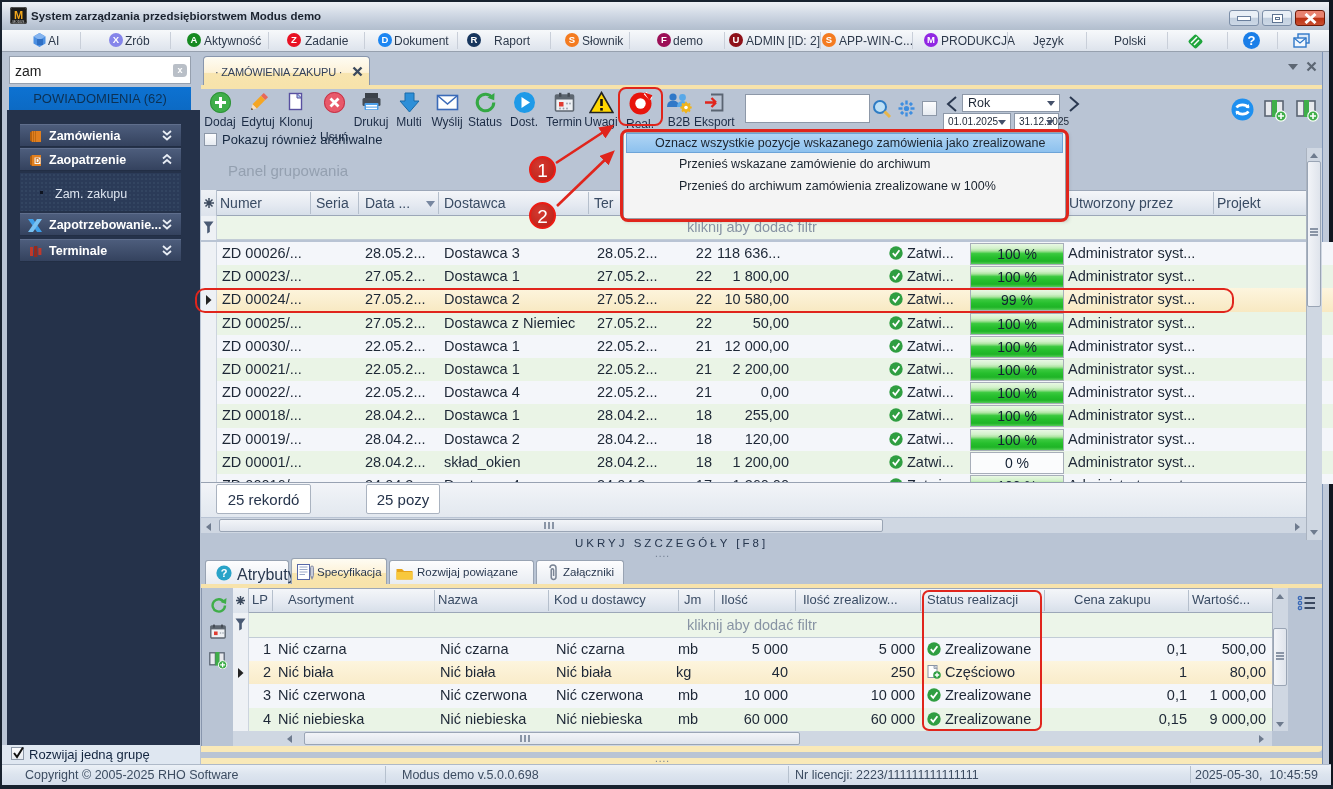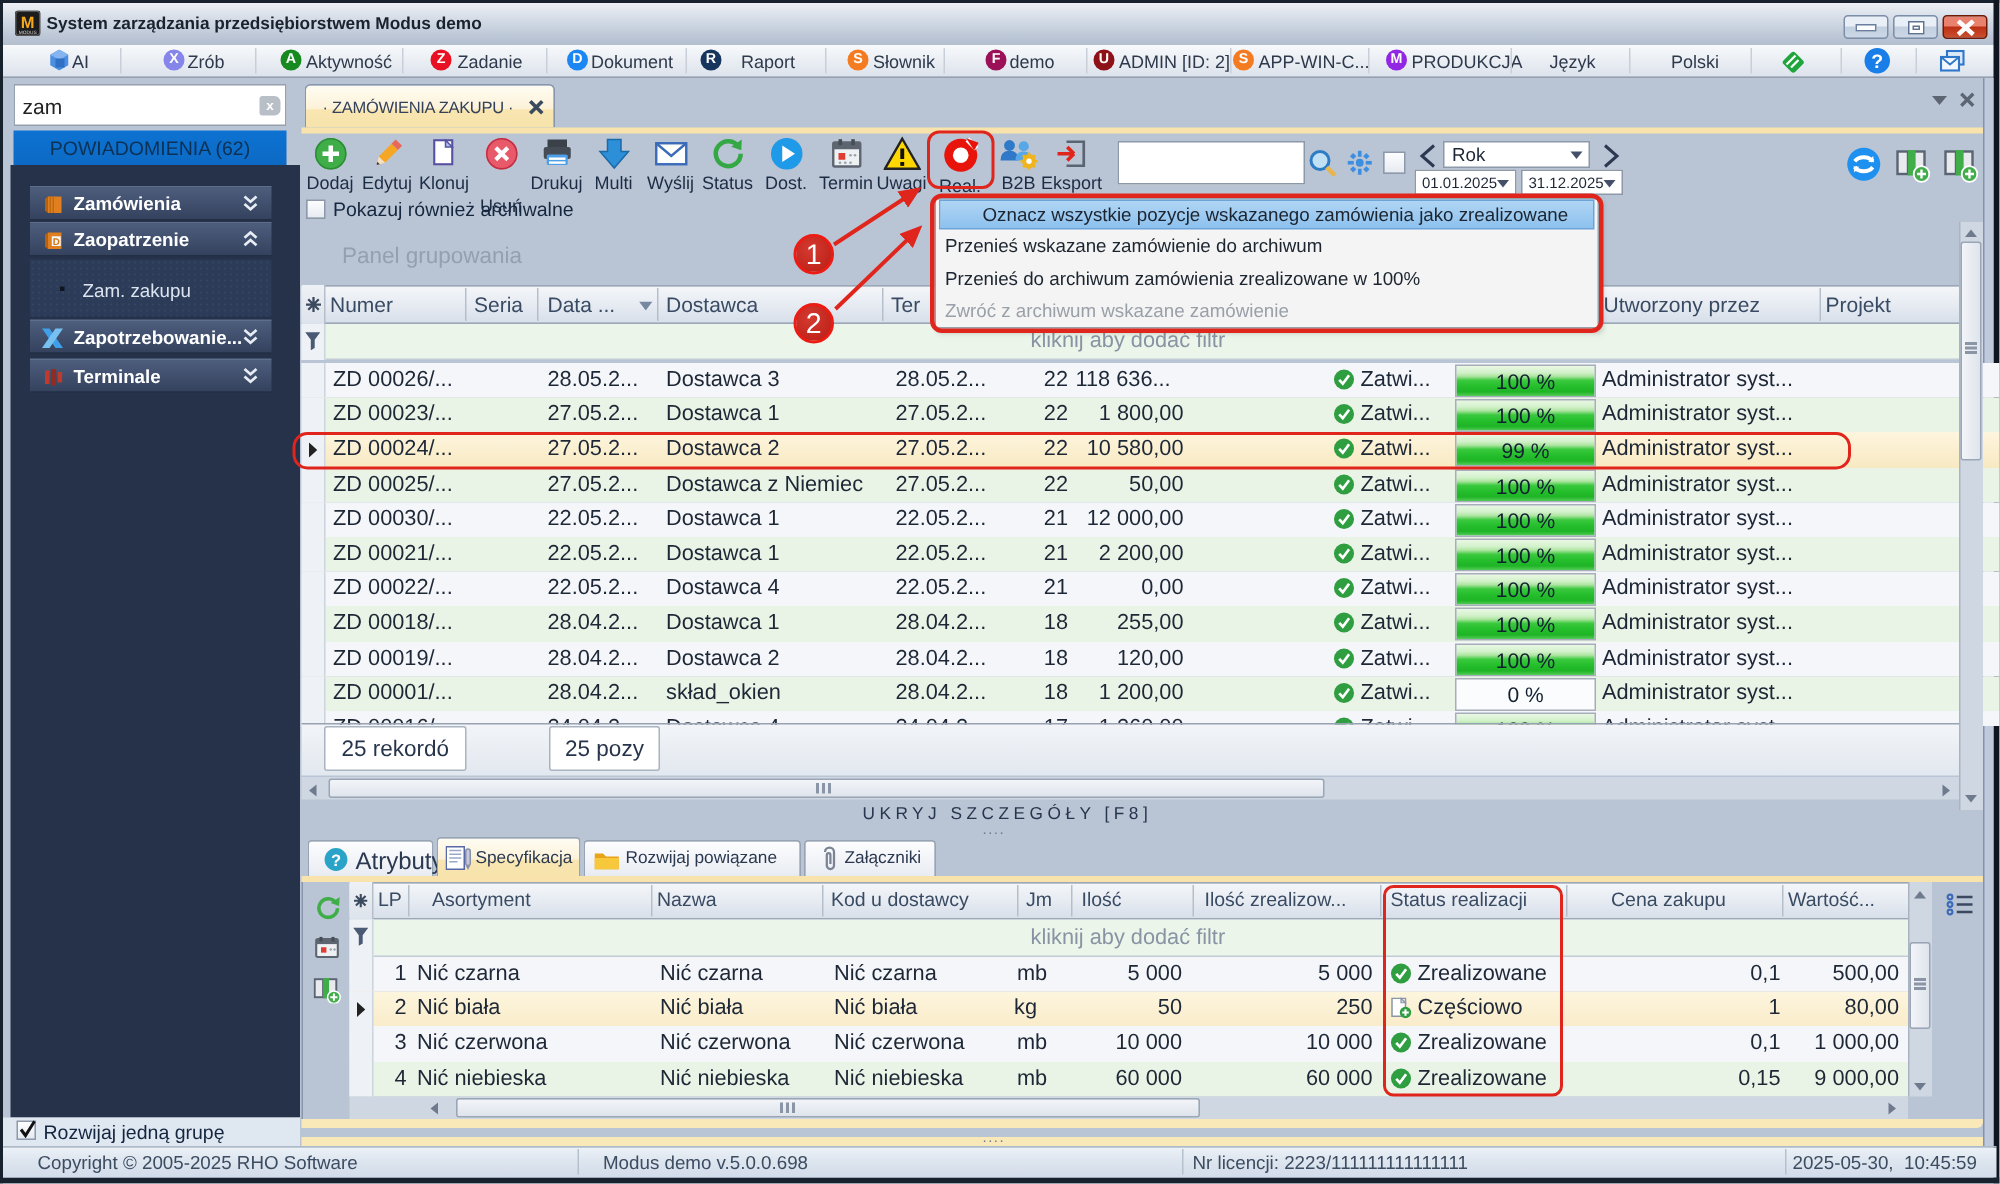--- a/index.html
+++ b/index.html
@@ -25,21 +25,21 @@
 .rowrt{position:absolute;top:3px;font-size:14.5px;color:#1d2736;white-space:nowrap;transform:translateX(-100%)}
 .gcheck{position:absolute;width:14px;height:14px;top:4px}
 .bar{position:absolute;left:769px;top:1px;width:94px;height:22px;border:1px solid #a7aeb9;background:linear-gradient(#e9f8e4,#d2f1ca 22%,#aee5a2 34%,#3bc93f 48%,#26bf2d 66%,#1eb426 86%,#55cc57);text-align:center;font-size:14px;color:#132032;line-height:21px}
 .redbox{position:absolute;border:3px solid #e0251c;border-radius:8px;z-index:40}
 .anncirc{position:absolute;width:27px;height:27px;border-radius:50%;background:radial-gradient(circle at 40% 35%,#d53a31,#b91d14);border:2px solid #ec1c14;color:#fff;font-size:19px;text-align:center;line-height:26px;z-index:41}
 .scrltrack{position:absolute;background:#cfd7e2}
 .scrlthumb{position:absolute;background:linear-gradient(90deg,#f2f4f8,#dfe4ec);border:1px solid #9aa5b5;border-radius:2px}
 .scrlthumbh{position:absolute;background:linear-gradient(#f2f4f8,#dfe4ec);border:1px solid #9aa5b5;border-radius:2px}
 .sarr{position:absolute;width:0;height:0}
 .dtab{position:absolute;top:560px;height:24px;white-space:nowrap;border:1px solid #98a3b3;border-bottom:none;border-radius:3px 3px 0 0;background:linear-gradient(#fdfdfe,#e8ecf2);font-size:12.5px;color:#2a3950}
-.menuitem{position:absolute;left:601px;width:369px;height:21.5px;font-size:12.5px;color:#1b242f;line-height:21.5px;z-index:40;white-space:nowrap}
+.menuitem{position:absolute;left:650px;width:369px;height:21.5px;font-size:12.5px;color:#1b242f;line-height:21.5px;z-index:40;white-space:nowrap}
 </style></head><body>
 <div id="win">
 
 <div class="abs" id="titlebar"></div>
 <div class="abs" id="menubar"></div>
 <div class="abs" style="left:0;top:0;width:1333px;height:2px;background:#18222f"></div>
 <div class="abs" style="left:0;top:0;width:2px;height:789px;background:#18222f"></div>
 <div class="abs" style="left:1329px;top:0;width:4px;height:789px;background:#10161f"></div>
 <div class="abs" style="left:1322px;top:52px;width:7px;height:712px;background:#c0cada;border-left:1px solid #7e94b6"></div>
 <div class="abs" style="left:0;top:785px;width:1333px;height:4px;background:#18222f"></div>
@@ -332,21 +332,21 @@
     </svg>
     <div class="cb" style="left:922px;top:101px;width:15px;height:15px"></div>
     <svg class="abs" style="left:946px;top:96px" width="12" height="16">
       <path d="M10 1 L2 8 L10 15" stroke="#2a3850" stroke-width="2" fill="none"></path>
     </svg>
     <div class="combo" style="left:962px;top:94px;width:98px;height:18px"><span style="margin-left:5px;line-height:17px">Rok</span><div class="carr"></div></div>
     <svg class="abs" style="left:1068px;top:96px" width="12" height="16">
       <path d="M2 1 L10 8 L2 15" stroke="#2a3850" stroke-width="2" fill="none"></path>
     </svg>
     <div class="combo" style="left:943px;top:113px;width:68px;height:17px"><span style="margin-left:4px;line-height:16px;font-size:10px">01.01.2025</span><div class="carr"></div></div>
-    <div class="combo" style="left:1014px;top:113px;width:68px;height:17px"><span style="margin-left:4px;line-height:16px;font-size:10px">31.12.2025</span><div class="carr"></div></div>
+    <div class="combo" style="left:1014px;top:113px;width:45px;height:17px"><span style="margin-left:4px;line-height:16px;font-size:10px">31.12.2025</span><div class="carr"></div></div>
     <svg class="abs" style="left:1231px;top:98px" width="23" height="23">
       <circle cx="11.5" cy="11.5" r="11" fill="#1e90f0"></circle>
       <path d="M5.5 9.5 A7 5.5 0 0 1 17.5 9.5" fill="none" stroke="#fff" stroke-width="2.6"></path>
       <path d="M17.5 13.5 A7 5.5 0 0 1 5.5 13.5" fill="none" stroke="#fff" stroke-width="2.6"></path>
       <path d="M14.5 9.8 L18.3 10.2 L17.8 6 Z" fill="#fff"></path>
       <path d="M8.5 13.2 L4.7 12.8 L5.2 17 Z" fill="#fff"></path>
     </svg>
     <svg class="abs" style="left:1264px;top:100px" width="24" height="22">
       <rect x="1" y="1" width="7" height="15" fill="#e8eaee" stroke="#5a6472" stroke-width="1.6"></rect>
       <rect x="12" y="1" width="7" height="15" fill="#e8eaee" stroke="#5a6472" stroke-width="1.6"></rect>
@@ -690,21 +690,21 @@
     <div class="abs" style="left:233px;top:661.2px;width:1039px;height:23.2px;background:linear-gradient(#fdf5de,#f9ecca)">
       <div class="abs" style="left:0;top:0;width:16px;height:23.2px;background:#eef1f5;border-right:1px solid #ccd4de"></div>
       <svg class="abs" style="left:4px;top:7px" width="7" height="10">
         <path d="M1 0 L6.5 5 L1 10 Z" fill="#222"></path>
       </svg>
       <div class="rowrt" style="left:38px">2</div>
       <div class="rowtx" style="left:45px">Nić biała</div>
       <div class="rowtx" style="left:207px">Nić biała</div>
       <div class="rowtx" style="left:323px">Nić biała</div>
       <div class="rowtx" style="left:443px">kg</div>
-      <div class="rowrt" style="left:555px">50</div>
+      <div class="rowrt" style="left:555px">40</div>
       <div class="rowrt" style="left:682px">250</div>
       <svg class="gcheck" style="left:694px;top:4px">
         <rect x="1" y="0.5" width="9" height="12" fill="#fff" stroke="#8a95a6"></rect>
         <path d="M7 0.5 L10 3.5 L7 3.5 Z" fill="#d8dde4" stroke="#8a95a6" stroke-width="0.8"></path>
         <circle cx="10" cy="10" r="3.8" fill="#2f9e41"></circle>
         <path d="M10 7.8 V12.2 M7.8 10 H12.2" stroke="#fff" stroke-width="1.4"></path>
       </svg>
       <div class="rowtx" style="left:712px">Częściowo</div>
       <div class="rowrt" style="left:954px">1</div>
       <div class="rowrt" style="left:1033px">80,00</div>
@@ -775,21 +775,20 @@
     <div class="tx" style="left:402px;top:768px;font-size:12.5px;color:#3c4c61">Modus demo v.5.0.0.698</div>
     <div class="tx" style="left:795px;top:768px;font-size:12.5px;color:#3c4c61">Nr licencji: 2223/111111111111111</div>
     <div class="rt" style="left:1318px;top:768px;font-size:12.5px;color:#3c4c61">2025-05-30,&nbsp; 10:45:59</div>
     <div class="abs" style="left:385px;top:766px;width:1px;height:17px;background:#b6c1ce"></div>
     <div class="abs" style="left:788px;top:766px;width:1px;height:17px;background:#b6c1ce"></div>
     <div class="abs" style="left:1190px;top:766px;width:1px;height:17px;background:#b6c1ce"></div>
     <div class="abs" style="left:623px;top:132px;width:443px;height:87px;background:#f4f4f4;border:1px solid #9aa0a8;box-shadow:2px 2px 4px rgba(0,0,0,0.25);z-index:39"></div>
     <div class="menuitem" style="top:132.5px;background:linear-gradient(#b0d5f4,#8dc1ee);border:1px solid #6da4d8;width:437px;left:626px;height:20px;line-height:19px"><span style="margin-left:28px">Oznacz wszystkie pozycje wskazanego zamówienia jako zrealizowane</span></div>
     <div class="menuitem" style="top:154px"><span style="margin-left:29px">Przenieś wskazane zamówienie do archiwum</span></div>
     <div class="menuitem" style="top:175.5px"><span style="margin-left:29px">Przenieś do archiwum zamówienia zrealizowane w 100%</span></div>
-    <div class="menuitem" style="top:197px;color:#9aa0a8"><span style="margin-left:29px">Zwróć z archiwum wskazane zamówienie</span></div>
     <div class="redbox" style="left:618px;top:87px;width:45px;height:39px;border-width:2.5px"></div>
     <div class="redbox" style="left:620px;top:129px;width:449px;height:93px"></div>
     <div class="redbox" style="left:195px;top:288px;width:1039px;height:25px;border-width:2.5px;border-radius:10px"></div>
     <div class="redbox" style="left:922px;top:590px;width:120px;height:141px;border-width:2.5px;border-radius:7px"></div>
     <div class="anncirc" style="left:529px;top:156px">1</div>
     <div class="anncirc" style="left:529px;top:202px">2</div>
     <svg class="abs" style="left:535px;top:100px;z-index:42" width="95" height="125">
       <defs>
         <marker id="ah" markerUnits="userSpaceOnUse" markerWidth="15" markerHeight="13" refX="11" refY="6.5" orient="auto">
           <path d="M0 0 L15 6.5 L0 13 Z" fill="#e0251c"></path>

